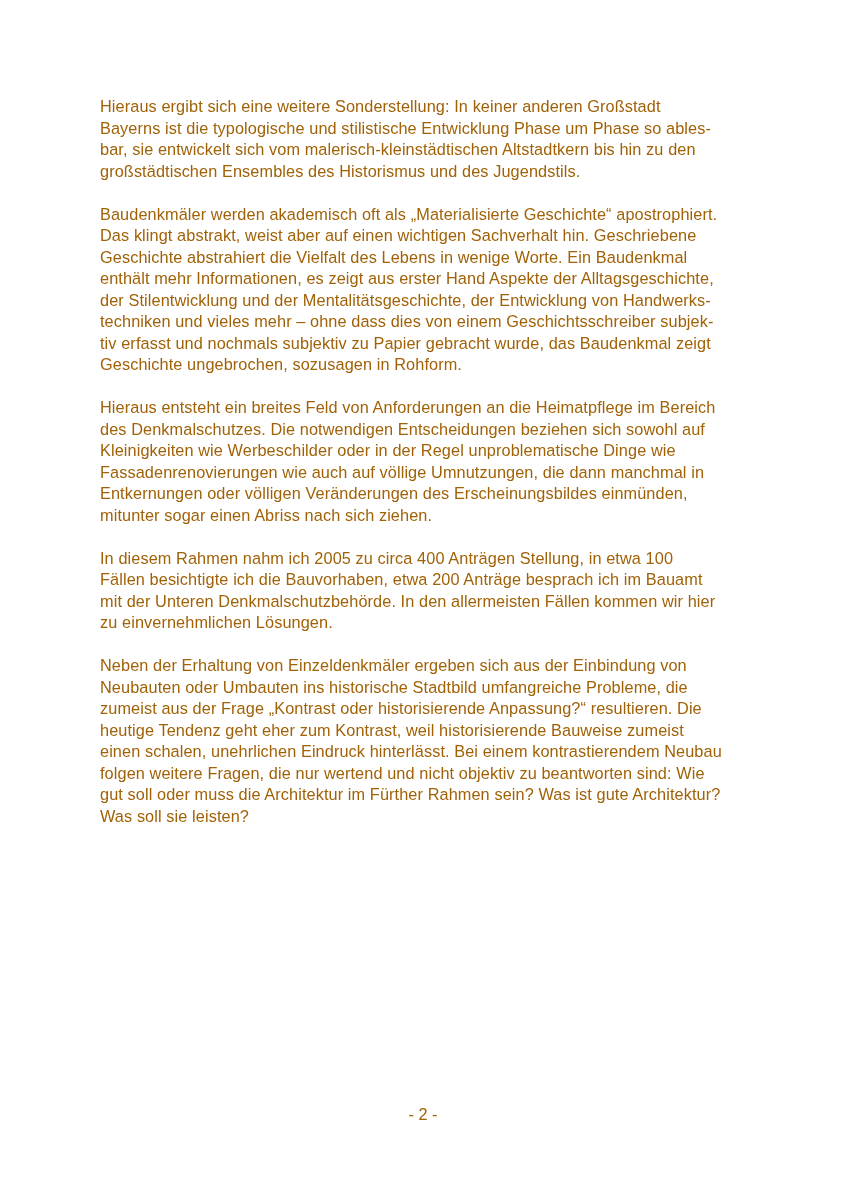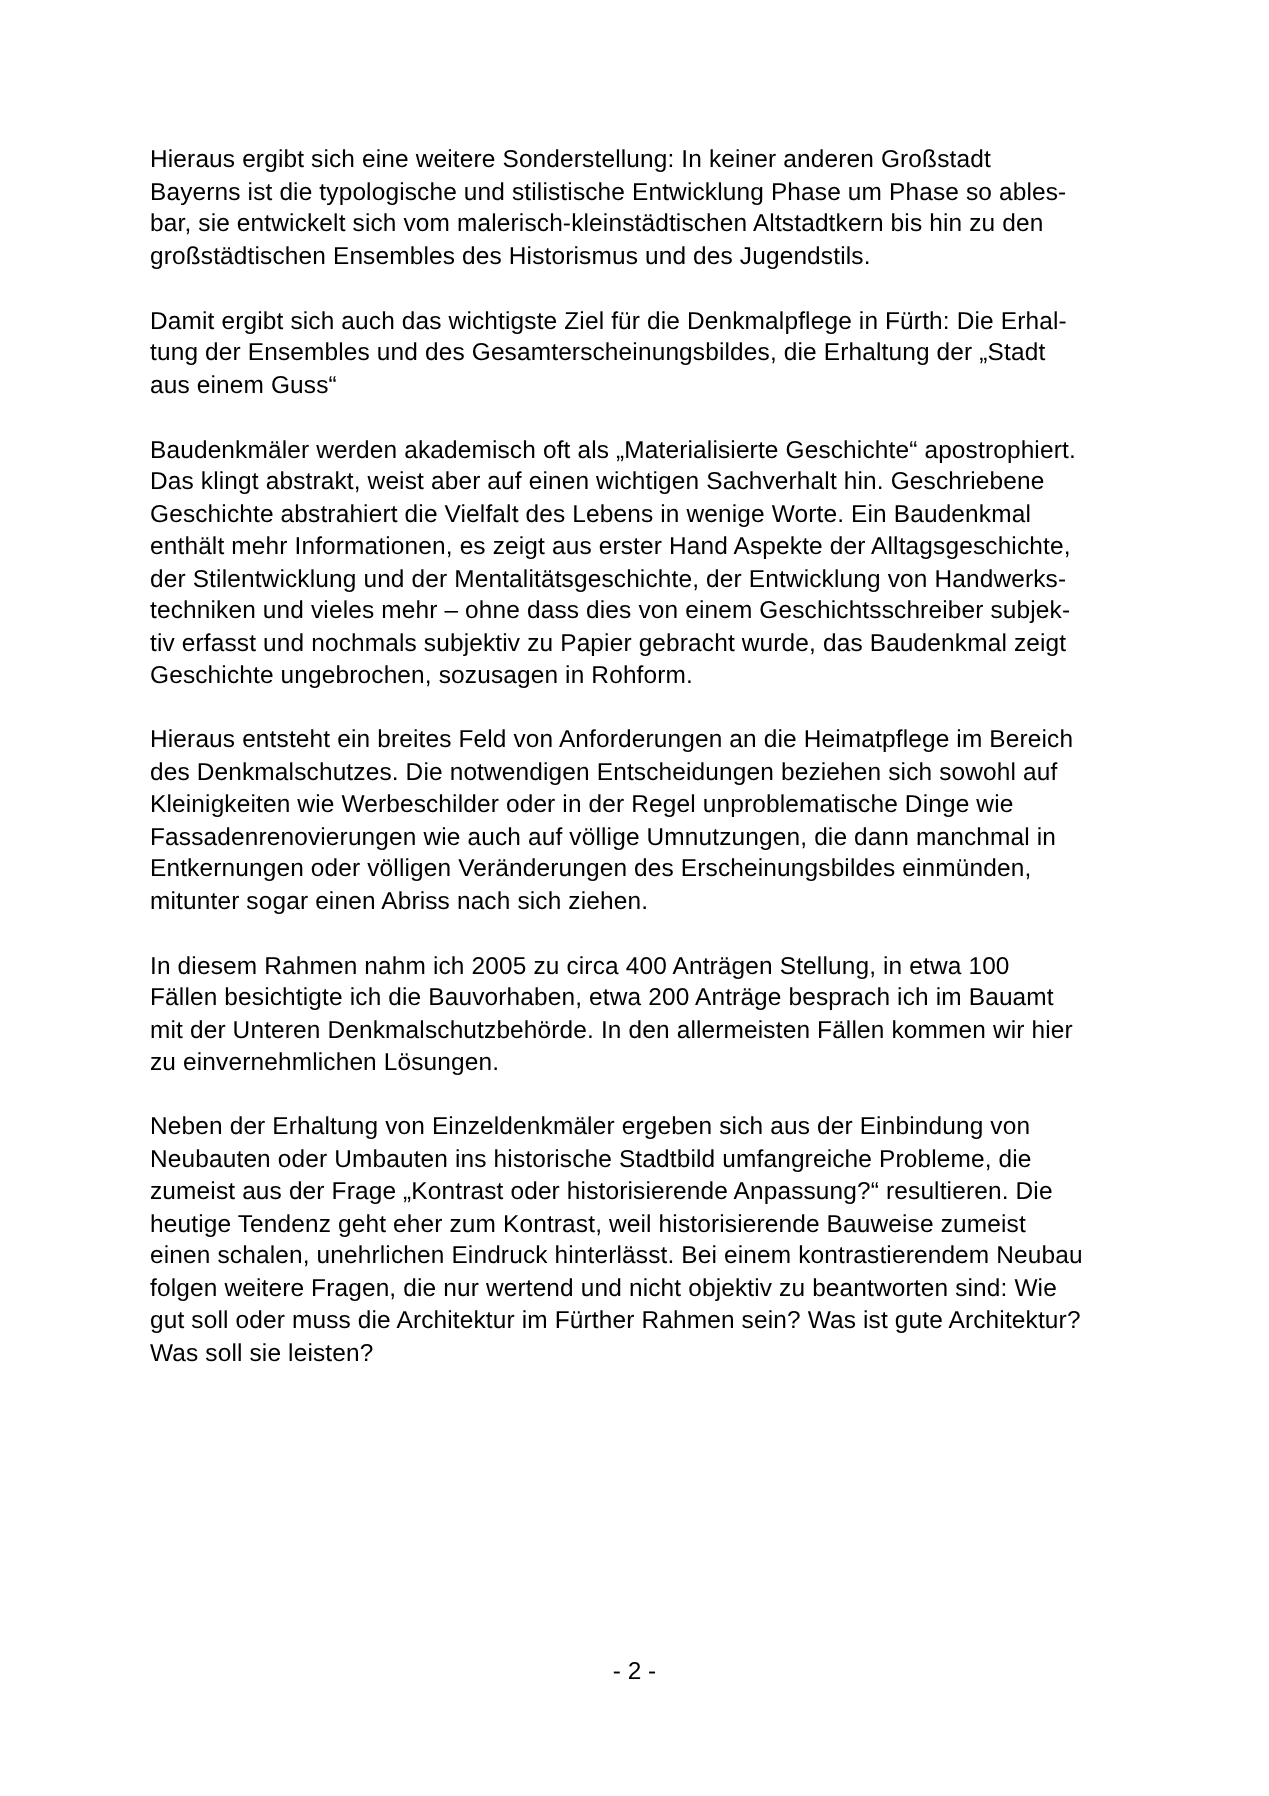--- a/index.html
+++ b/index.html
@@ -7,21 +7,21 @@
     padding: 0;
     background: #ffffff;
   }
   .page {
     position: relative;
     width: 846px;
     height: 1197px;
     background: #ffffff;
     overflow: hidden;
     font-family: "Liberation Sans", "DejaVu Sans", sans-serif;
-    color: #000000;
+    color: #a16207;
   }
   .content {
     position: absolute;
     top: 96px;
     left: 100px;
     width: 650px;
   }
   .para {
     margin: 0 0 21.5px 0;
     font-size: 16.3px;
@@ -44,23 +44,20 @@
 </style>
 </head>
 <body>
 
 <div class="page">
   <div class="content">
     <p class="para">Hieraus ergibt sich eine weitere Sonderstellung: In keiner anderen Großstadt
 Bayerns ist die typologische und stilistische Entwicklung Phase um Phase so ables-
 bar, sie entwickelt sich vom malerisch-kleinstädtischen Altstadtkern bis hin zu den
 großstädtischen Ensembles des Historismus und des Jugendstils.</p>
-    <p class="para">Damit ergibt sich auch das wichtigste Ziel für die Denkmalpflege in Fürth: Die Erhal-
-tung der Ensembles und des Gesamterscheinungsbildes, die Erhaltung der „Stadt
-aus einem Guss“</p>
     <p class="para">Baudenkmäler werden akademisch oft als „Materialisierte Geschichte“ apostrophiert.
 Das klingt abstrakt, weist aber auf einen wichtigen Sachverhalt hin. Geschriebene
 Geschichte abstrahiert die Vielfalt des Lebens in wenige Worte. Ein Baudenkmal
 enthält mehr Informationen, es zeigt aus erster Hand Aspekte der Alltagsgeschichte,
 der Stilentwicklung und der Mentalitätsgeschichte, der Entwicklung von Handwerks-
 techniken und vieles mehr – ohne dass dies von einem Geschichtsschreiber subjek-
 tiv erfasst und nochmals subjektiv zu Papier gebracht wurde, das Baudenkmal zeigt
 Geschichte ungebrochen, sozusagen in Rohform.</p>
     <p class="para">Hieraus entsteht ein breites Feld von Anforderungen an die Heimatpflege im Bereich
 des Denkmalschutzes. Die notwendigen Entscheidungen beziehen sich sowohl auf

